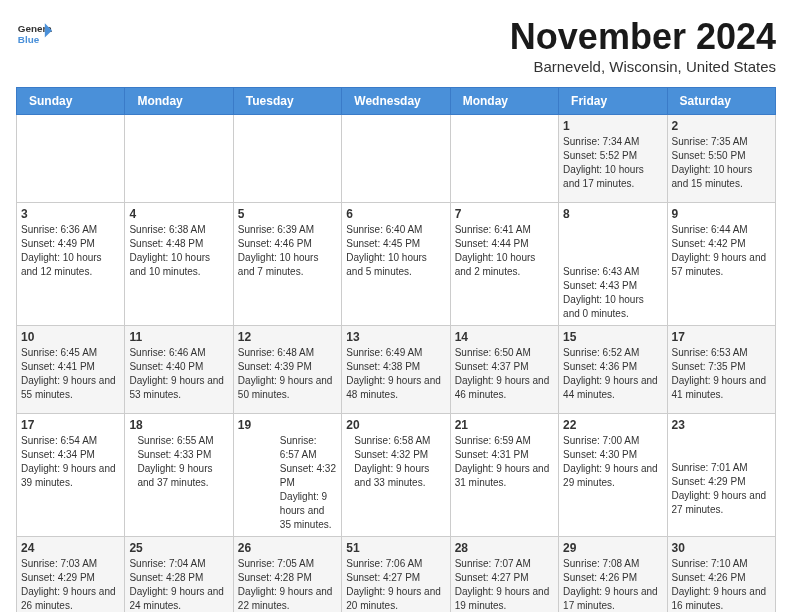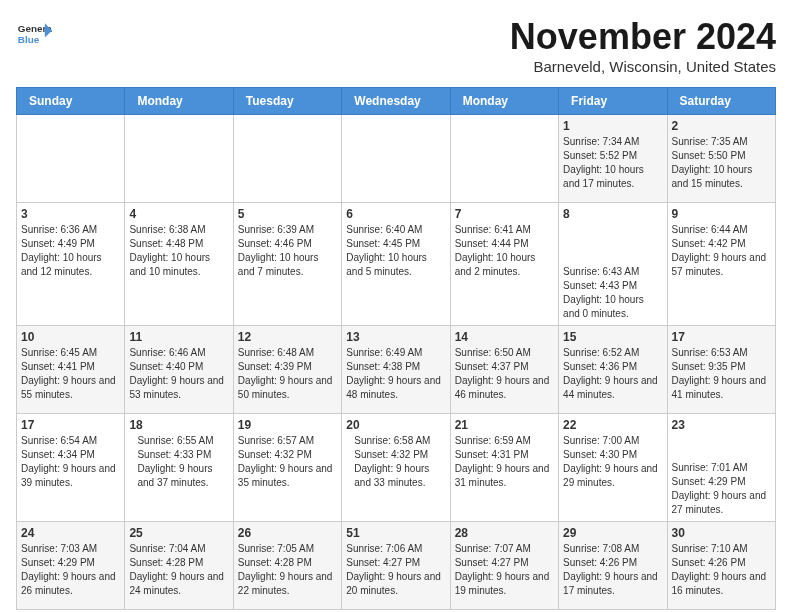--- a/index.html
+++ b/index.html
@@ -205,40 +205,40 @@
         </td>
         <td>
           <span class="day-num">15</span>
           <div class="day-info" style="white-space: pre-line;">Sunrise: 6:52 AM
 Sunset: 4:36 PM
 Daylight: 9 hours and 44 minutes.</div>
         </td>
         <td>
           <span class="day-num">17</span>
           <div class="day-info" style="white-space: pre-line;">Sunrise: 6:53 AM
-Sunset: 9:35 PM
+Sunset: 7:35 PM
 Daylight: 9 hours and 41 minutes.</div>
         </td>
       </tr>
       <tr>
         <td>
           <span class="day-num">17</span>
           <div class="day-info" style="white-space: pre-line;">Sunrise: 6:54 AM
 Sunset: 4:34 PM
 Daylight: 9 hours and 39 minutes.</div>
         </td>
         <td>
           <span class="day-num">18</span>
           <div class="day-info" style="white-space: pre-line; margin-left: 8px;">Sunrise: 6:55 AM
 Sunset: 4:33 PM
 Daylight: 9 hours and 37 minutes.</div>
         </td>
         <td>
           <span class="day-num">19</span>
-          <div class="day-info" style="white-space: pre-line;">Sunrise: 6:57 AM
+          <div class="day-info" style="white-space: pre-line; margin-left: 42px;">Sunrise: 6:57 AM
 Sunset: 4:32 PM
 Daylight: 9 hours and 35 minutes.</div>
         </td>
         <td>
           <span class="day-num">20</span>
           <div class="day-info" style="white-space: pre-line; margin-left: 8px;">Sunrise: 6:58 AM
 Sunset: 4:32 PM
 Daylight: 9 hours and 33 minutes.</div>
         </td>
         <td>

